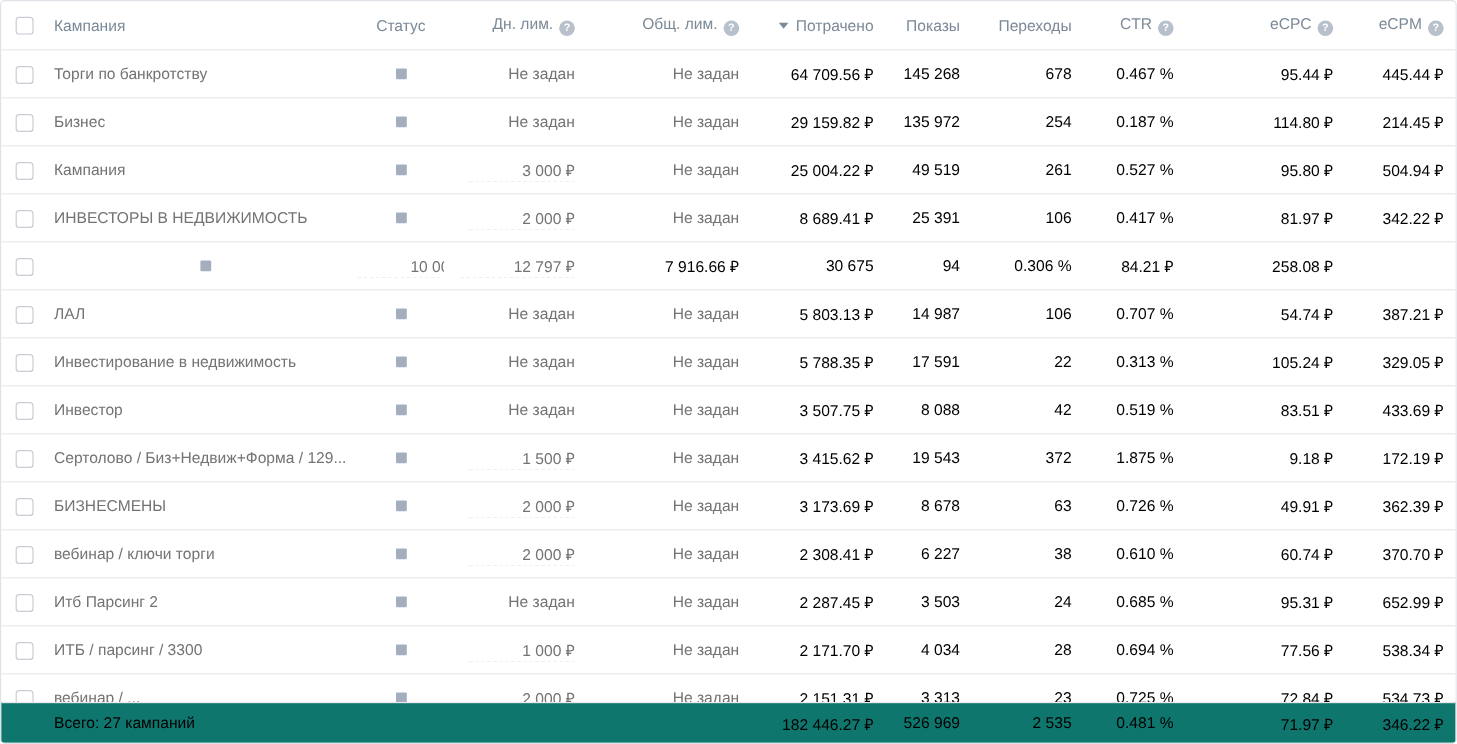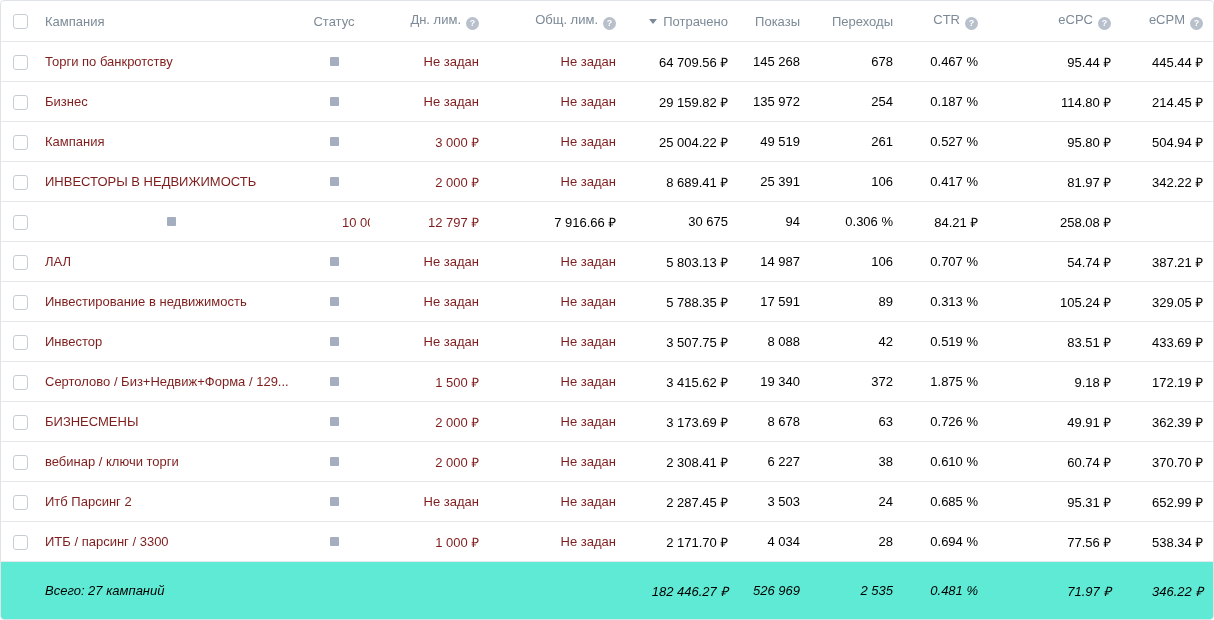--- a/index.html
+++ b/index.html
@@ -41,21 +41,21 @@
   .checkbox {
     display: inline-block;
     width: 15px; height: 15px;
     border: 1px solid #c8cdd4;
     border-radius: 3px;
     background: #fff;
     vertical-align: middle;
     cursor: pointer;
   }
   .link {
-    color: #7f1d1d;
+    color: #737373;
     text-decoration: none;
     cursor: pointer;
   }
   .dashed {
     border-bottom: 1px dashed rgba(42,88,133,0.45);
     padding-bottom: 1px;
     padding-left: 44px;
   }
   .status-square {
     display: inline-block;
@@ -83,28 +83,27 @@
     border-left: 4px solid transparent;
     border-right: 4px solid transparent;
     border-top: 5px solid #7c8a97;
     margin-right: 6px;
     vertical-align: 2px;
   }
   .th { cursor: pointer; }
   .tfoot {
     position: absolute;
     left: 0; right: 0; bottom: 0;
-    height: 58px;
-    background: #5eead4;
+    height: 34px;
+    background: #0f766e;
     border-top: 1px solid #e7e8ec;
     display: grid;
     grid-template-columns: var(--cols);
     align-items: center;
     z-index: 2;
-    font-style: italic;
   }
   .tfoot .total-label { grid-column: 2; color: #000; }
 </style>
 </head>
 <body>
 
 <div class="table-wrap">
 
   <div class="grid-row thead">
     <div class="cell c-check">
@@ -287,21 +286,21 @@
       <span class="status-square"></span>
     </div>
     <div class="cell c-num">
       <a class="link dashed">Не задан</a>
     </div>
     <div class="cell c-num">
       <a class="link dashed">Не задан</a>
     </div>
     <div class="cell c-num">5 788.35 ₽</div>
     <div class="cell c-num">17 591</div>
-    <div class="cell c-num">89</div>
+    <div class="cell c-num">22</div>
     <div class="cell c-num">0.313 %</div>
     <div class="cell c-num">105.24 ₽</div>
     <div class="cell c-num">329.05 ₽</div>
   </div>
 
   <div class="grid-row row">
     <div class="cell c-check">
       <span class="checkbox"></span>
     </div>
     <div class="cell c-campaign">
@@ -334,21 +333,21 @@
     <div class="cell c-status">
       <span class="status-square"></span>
     </div>
     <div class="cell c-num">
       <a class="link dashed">1 500 ₽</a>
     </div>
     <div class="cell c-num">
       <a class="link dashed">Не задан</a>
     </div>
     <div class="cell c-num">3 415.62 ₽</div>
-    <div class="cell c-num">19 340</div>
+    <div class="cell c-num">19 543</div>
     <div class="cell c-num">372</div>
     <div class="cell c-num">1.875 %</div>
     <div class="cell c-num">9.18 ₽</div>
     <div class="cell c-num">172.19 ₽</div>
   </div>
 
   <div class="grid-row row">
     <div class="cell c-check">
       <span class="checkbox"></span>
     </div>

